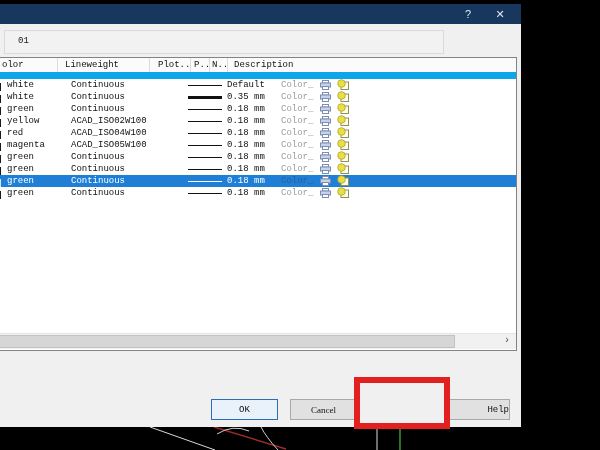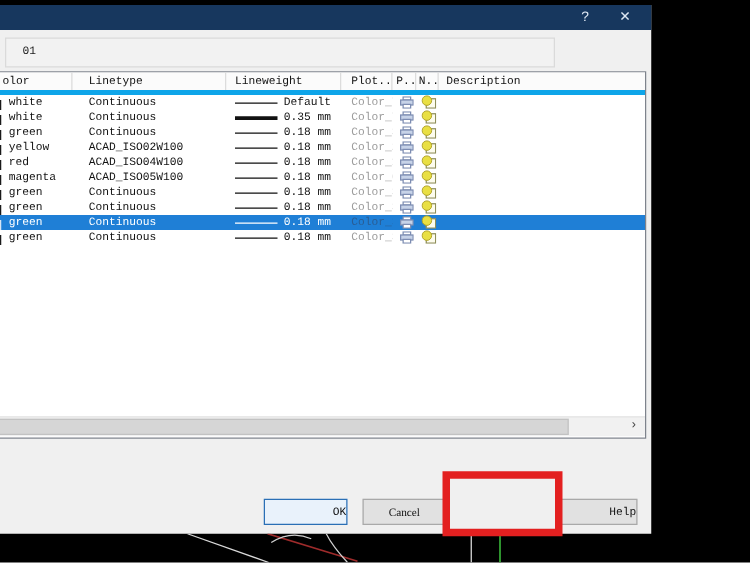--- a/index.html
+++ b/index.html
@@ -14,21 +14,21 @@
           line-height:16px;text-align:center;cursor:default;font-family:"Liberation Sans",sans-serif;}
   #tb-help{left:459px}
   #tb-close{left:491px}
 
   
   #filterbox{left:4px;top:26px;width:438px;height:22px;background:#f2f2f2;border:1px solid #dadada;}
   #filterbox .lbl{position:absolute;left:13px;top:5px;font-size:9px;color:#1a1a1a;}
 
   
   #list{left:-2px;top:53px;width:517px;height:292px;background:#fff;border:1px solid #7e838c;}
-  .hdr{display:flex;height:14px;background:#fbfbfb;border-bottom:4px solid #0ea5e9;}
+  .hdr{display:flex;height:14px;background:#fbfbfb;border-bottom:7px solid #0ea5e9;}
   .hdr .cell{font-size:9px;line-height:14px;color:#111;border-right:1px solid #dcdcdc;
              box-sizing:border-box;overflow:hidden;white-space:nowrap;}
   .row{display:flex;height:12px;font-size:9px;line-height:12px;color:#111;cursor:default;}
   .row .cell{box-sizing:border-box;overflow:hidden;white-space:nowrap;}
   .c-color{width:59px;padding-left:3px}
   .c-linetype{width:123px;padding-left:13px}
   .c-lineweight{width:92px;padding-left:7px;display:flex;align-items:center}
   .c-plotstyle{width:41px;padding-left:8px;color:var(--plot-style-gray)}
   .c-plot{width:19px;text-align:center;padding-left:3px}
   .c-newvp{width:18px;text-align:center;padding-left:2px}
@@ -46,21 +46,21 @@
 
   
   #hscroll{position:absolute;left:0;bottom:1px;width:100%;height:15px;background:#f1f1f1;border-top:1px solid #e4e4e4;}
   #hthumb{position:absolute;left:0;top:1px;width:456px;height:13px;background:#d6d6d6;border:1px solid #c2c2c2;box-sizing:border-box;}
   #harrow{position:absolute;right:1px;top:1px;width:16px;height:13px;color:#4a4a4a;font-size:10px;
           line-height:12px;text-align:center;background:#f1f1f1;}
 
   
   .btn{position:absolute;top:395px;height:21px;font-size:9px;color:#111;text-align:center;
        line-height:20px;background:#e1e1e1;border:1px solid #a9a9a9;box-sizing:border-box;cursor:default;}
-  #btn-ok{left:211px;width:67px;background:#e9f2fb;border:1px solid #2a6fb5;text-align:right;}
+  #btn-ok{left:211px;width:67px;background:#e9f2fb;border:1px solid #2a6fb5;}
   #btn-cancel{left:290px;width:67px;font-family:Liberation Serif, serif;}
   #btn-apply{left:368px;width:65px;background:#e3f0fc;border:1px solid #5c9bd5;}
   #btn-help{left:444px;width:66px;text-align:right;}
 
   
   #annotation{left:354px;top:377px;width:96px;height:52px;border:6px solid var(--annotation-red);
               box-sizing:border-box;z-index:50;}
 
   
   #cad{left:0;top:427px;width:521px;height:23px;}
@@ -74,21 +74,20 @@
     <div id="tb-close" class="tb-btn">✕</div>
   </div>
 
   <div id="filterbox" class="abs">
     <span class="lbl">01</span>
   </div>
 
   <div id="list" class="abs">
     <div class="hdr">
       <div class="cell c-color">olor</div>
-      <div class="cell c-linetype">Linetype</div>
       <div class="cell c-lineweight">Lineweight</div>
       <div class="cell c-plotstyle" style="color:#111">Plot...</div>
       <div class="cell c-plot">P..</div>
       <div class="cell c-newvp">N..</div>
       <div class="cell c-desc" style="border-right:none">Description</div>
     </div>
 
     <div>
         <div class="row">
     <div class="cell c-color">

